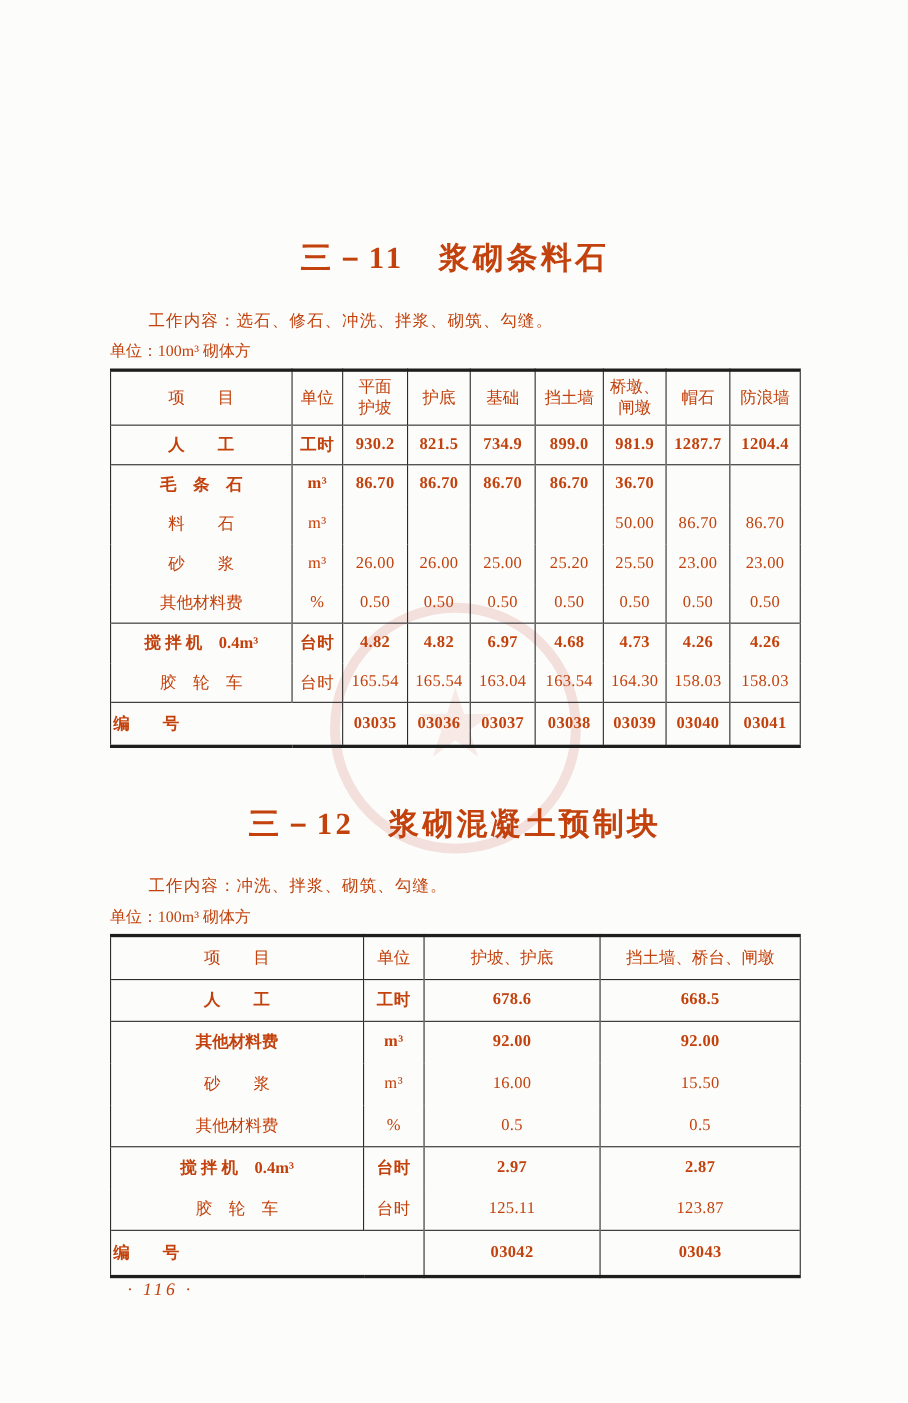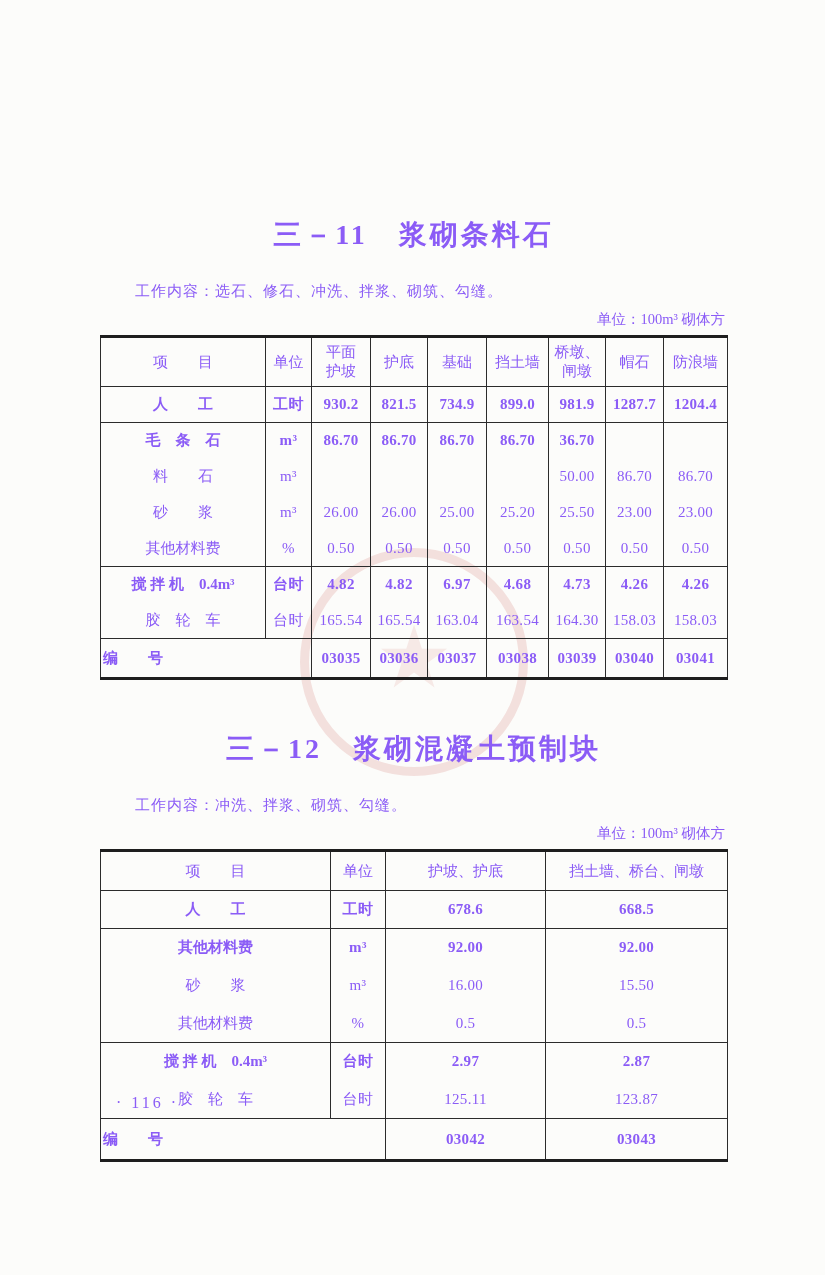--- a/index.html
+++ b/index.html
@@ -4,21 +4,21 @@
 <title>Scanned quota table page</title>
 <style>
   * { margin:0; padding:0; box-sizing:border-box; }
   html,body { background:#ffffff; }
   .page {
     position:relative;
     width:825px; height:1275px;
     margin:0 auto;
     background:#fcfcfa;
     font-family:"Liberation Serif","DejaVu Serif",serif;
-    color:#8b5cf6;
+    color:#c2410c;
     overflow:hidden;
   }
   .content { position:absolute; left:100px; top:0; width:627px; }
 
   .title {
     text-align:center;
     font-size:28px;
     font-weight:bold;
     letter-spacing:3px;
     white-space:nowrap;
@@ -28,21 +28,21 @@
 
   .worknote {
     margin-top:28px;
     padding-left:35px;
     font-size:15px;
     letter-spacing:1px;
   }
   .unitnote {
     margin-top:9px;
     margin-bottom:6px;
-    text-align:right;
+    text-align:left;
     font-size:14.5px;
     padding-right:2px;
   }
 
   table.quota {
     width:100%;
     table-layout:fixed;
     border-collapse:collapse;
     border-top:3px solid #1e1e1e;
     border-bottom:3px solid #1e1e1e;
@@ -70,23 +70,24 @@
   .t2 td { height:38px; }
   .t2 tr.foot td { height:42px; }
 
   td.label { text-align:left; padding-left:12px; white-space:nowrap; }
   td.unit  { letter-spacing:0.5px; }
   td.val   { letter-spacing:0.3px; }
   tr.foot td.flabel { text-align:left; }
 
   .page-number {
     position:absolute;
-    left:116px; top:1094px;
+    left:116px; top:1164px;
     font-size:16px;
     letter-spacing:3px;
+    font-style:italic;
   }
 
   
   .stamp {
     position:absolute;
     left:300px; top:548px;
     width:228px; height:228px;
     border:9px solid rgba(197,70,58,0.15);
     border-radius:50%;
     pointer-events:none;

